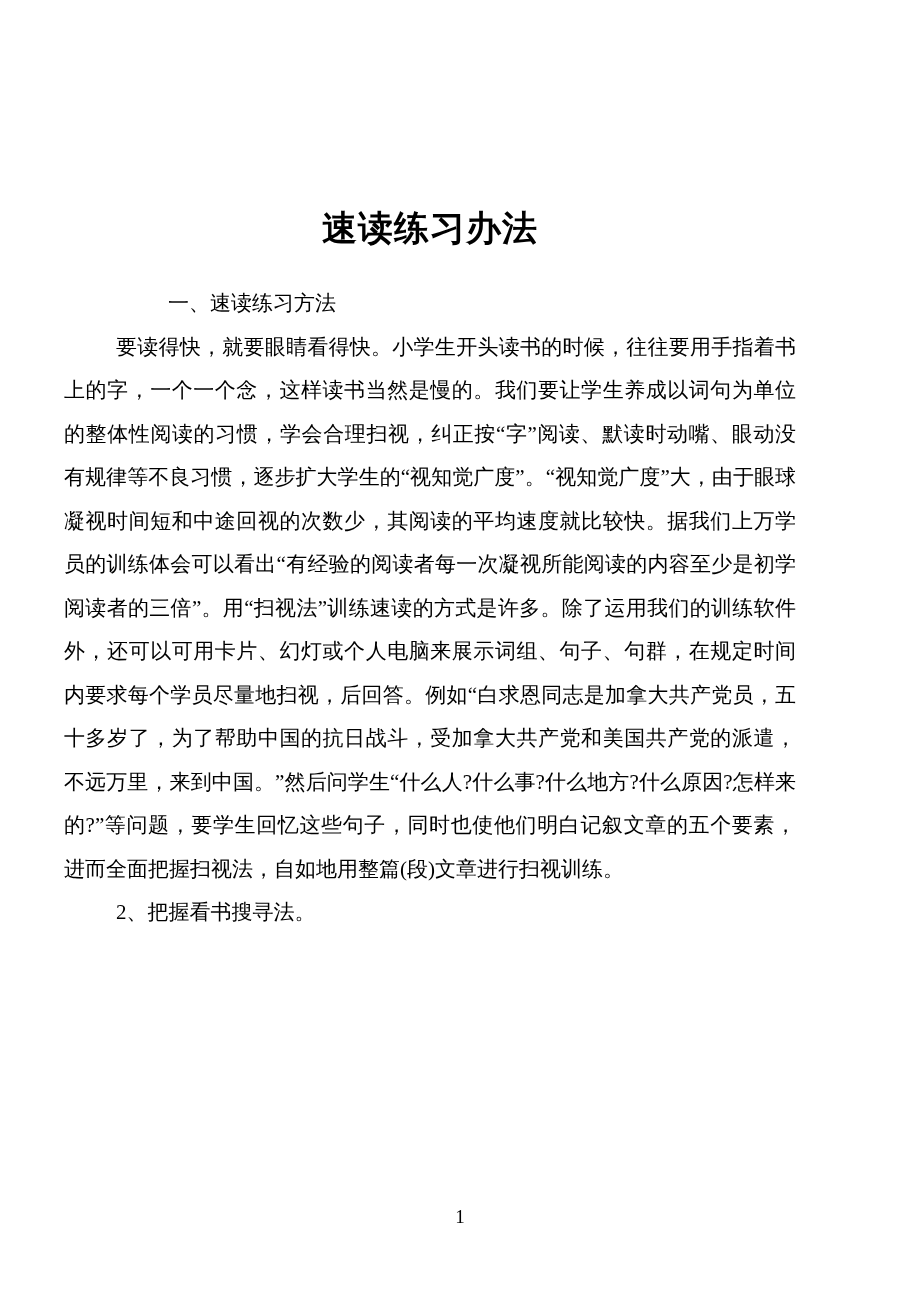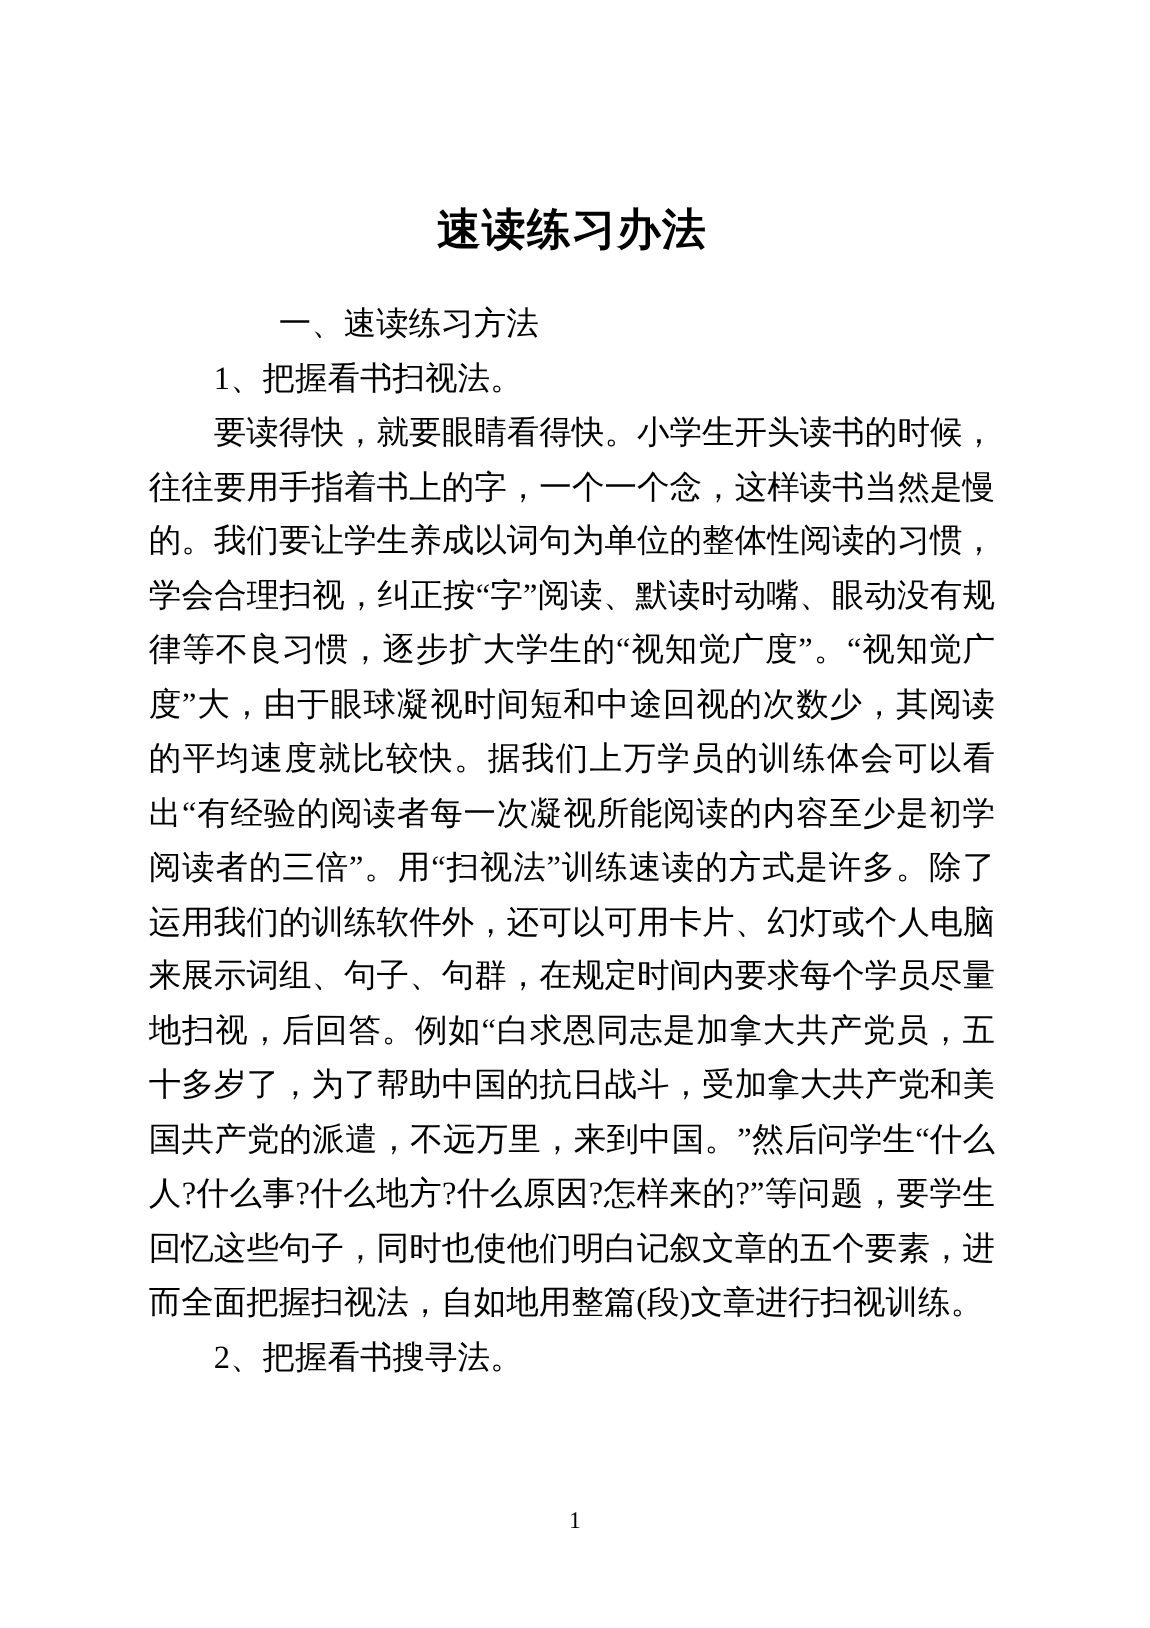--- a/index.html
+++ b/index.html
@@ -9,33 +9,34 @@
     height: 1302px;
     position: relative;
     overflow: hidden;
     font-family: "Liberation Serif", serif;
     color: #000000;
   }
   .page {
     position: absolute;
     inset: 0;
     background: #ffffff;
-    padding: 163px 124px 0 119px;
+    padding: 163px 124px 0 64px;
+    margin-top: 45px;
   }
   .doc-title {
     text-align: center;
     font-size: 35px;
     font-weight: bold;
     line-height: 42px;
     letter-spacing: 1px;
     margin-bottom: 32px;
     font-family: "Liberation Serif", serif;
   }
   .para {
-    font-size: 26px;
+    font-size: 21px;
     line-height: 43.5px;
     text-align: justify;
     text-justify: inter-ideograph;
     word-break: break-all;
   }
   .indent-2 { text-indent: 52px; }
   .indent-4 { text-indent: 104px; }
   .page-number {
     position: absolute;
     bottom: 74px;
@@ -48,21 +49,20 @@
 </style>
 </head>
 <body>
 
 <div class="page">
 
   <h1 class="doc-title">速读练习办法</h1>
 
   <p class="para indent-4">一、速读练习方法</p>
 
-  <p class="para indent-2">1、把握看书扫视法。</p>
 
   <p class="para indent-2">要读得快，就要眼睛看得快。小学生开头读书的时候，往往要用手指着书上的字，一个一个念，这样读书当然是慢的。我们要让学生养成以词句为单位的整体性阅读的习惯，学会合理扫视，纠正按“字”阅读、默读时动嘴、眼动没有规律等不良习惯，逐步扩大学生的“视知觉广度”。“视知觉广度”大，由于眼球凝视时间短和中途回视的次数少，其阅读的平均速度就比较快。据我们上万学员的训练体会可以看出“有经验的阅读者每一次凝视所能阅读的内容至少是初学阅读者的三倍”。用“扫视法”训练速读的方式是许多。除了运用我们的训练软件外，还可以可用卡片、幻灯或个人电脑来展示词组、句子、句群，在规定时间内要求每个学员尽量地扫视，后回答。例如“白求恩同志是加拿大共产党员，五十多岁了，为了帮助中国的抗日战斗，受加拿大共产党和美国共产党的派遣，不远万里，来到中国。”然后问学生“什么人?什么事?什么地方?什么原因?怎样来的?”等问题，要学生回忆这些句子，同时也使他们明白记叙文章的五个要素，进而全面把握扫视法，自如地用整篇(段)文章进行扫视训练。</p>
 
   <p class="para indent-2">2、把握看书搜寻法。</p>
 
 
   <div class="page-number">1</div>
 
 </div>
 

